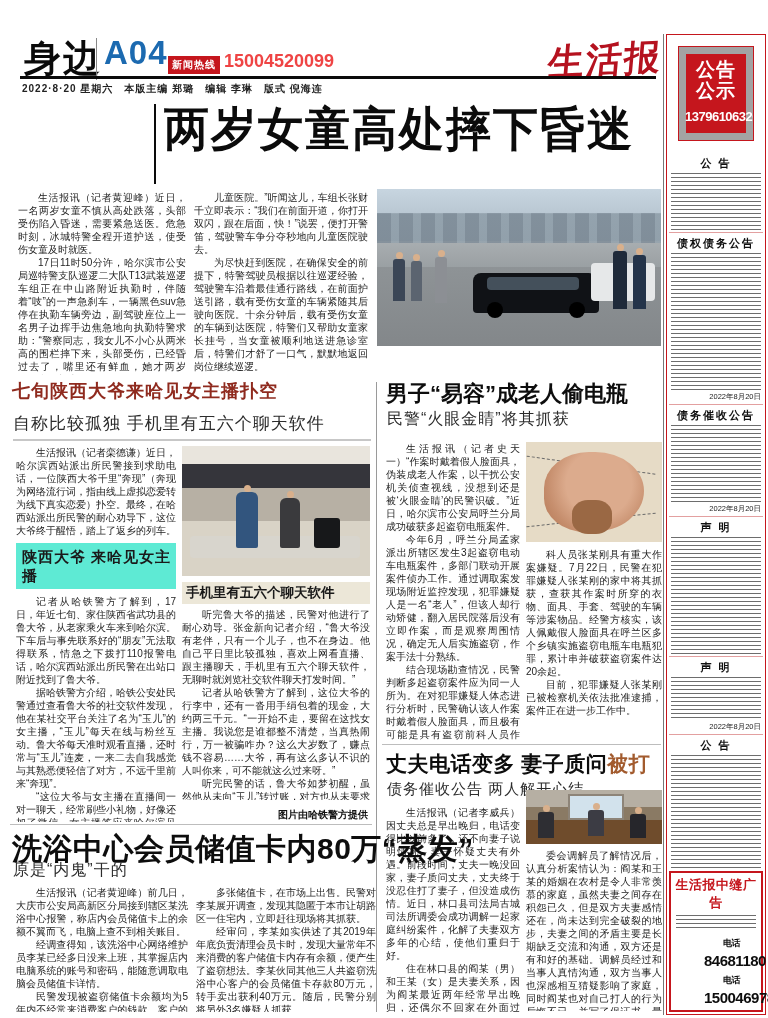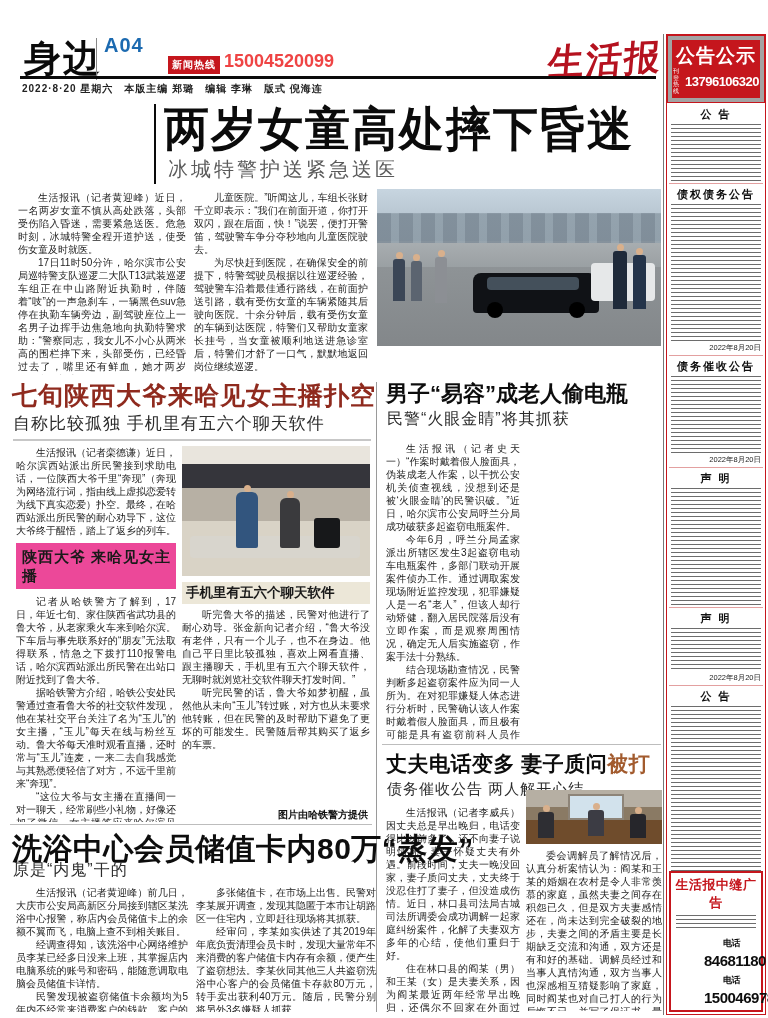--- a/index.html
+++ b/index.html
@@ -2,48 +2,48 @@
 <html><head>
 <meta charset="utf-8">
 <style>
   html,body{margin:0;padding:0;background:#fff;}
   .page{position:relative;width:768px;height:1018px;background:#fff;overflow:hidden;
         font-family:"Liberation Sans","DejaVu Sans",sans-serif;color:#111;}
   .abs{position:absolute;}
   
   .mh-section{left:24px;top:34px;font-size:37px;font-weight:900;letter-spacing:2px;color:#0a0a0a;}
   .mh-div{left:96px;top:38px;width:1px;height:42px;background:#888;}
-  .mh-pageno{left:104px;top:34px;font-size:20px;font-weight:900;color:#1c6ab0;letter-spacing:1px;}
+  .mh-pageno{left:104px;top:34px;font-size:33px;font-weight:900;color:#1c6ab0;letter-spacing:1px;}
   .mh-hotbox{left:168px;top:56px;background:#c5161d;color:#fff;font-size:10px;font-weight:700;
              padding:2px 4px;letter-spacing:1px;}
   .mh-hotnum{left:224px;top:51px;font-size:18px;font-weight:900;color:#ef4444;}
   .mh-logo{left:548px;top:36px;font-size:36px;font-weight:900;color:#b5121f;
            font-family:"DejaVu Serif","Liberation Serif",serif;
            transform:rotate(-3deg) skewX(-8deg);letter-spacing:2px;}
   .mh-rule{left:20px;top:76px;width:636px;height:3px;background:#0a0a0a;}
   .mh-date{left:22px;top:82px;font-size:10px;font-weight:700;color:#222;letter-spacing:1px;}
   
   .kicker{left:22px;top:108px;width:124px;height:74px;background:#0a0a0a;color:#ffd400;
           font-size:44px;font-weight:900;display:flex;align-items:center;justify-content:center;
           letter-spacing:1px;}
   .kick-rule{left:154px;top:104px;width:2px;height:80px;background:#0a0a0a;}
   .lead-h{left:164px;top:98px;width:500px;font-size:45px;font-weight:900;color:#0b0b0b;
           letter-spacing:2px;transform:scaleY(1.04);transform-origin:top left;white-space:nowrap;}
   .lead-sh{left:168px;top:156px;font-size:20px;color:#5a5a5a;letter-spacing:3px;}
   
   .col{position:absolute;overflow:hidden;}
   .bt{font-size:10px;line-height:13px;text-align:justify;color:#1d1d1d;}
   .bt p{margin:0;text-indent:2em;}
-  .crosshead{background:#ec4899;color:#1a1a1a;font-weight:900;font-size:15px;line-height:19px;
+  .crosshead{background:#5eead4;color:#1a1a1a;font-weight:900;font-size:15px;line-height:19px;
              padding:4px 6px;margin:6px 0;}
   .crossbar{background:#ece7d8;color:#1a1a1a;font-weight:900;font-size:13.5px;line-height:16px;
             padding:3px 4px;margin:6px 0 4px;}
   .credit{position:absolute;right:2px;bottom:0;font-size:10px;font-weight:700;color:#111;background:#fff;padding-left:6px;}
   
-  .s2-h{left:12px;top:379px;font-size:25px;font-weight:900;color:#8f2a1e;letter-spacing:1px;white-space:nowrap;}
+  .s2-h{left:12px;top:379px;font-size:18px;font-weight:900;color:#8f2a1e;letter-spacing:1px;white-space:nowrap;}
   .s2-sh{left:13px;top:412px;width:358px;font-size:17px;color:#2c2c2c;letter-spacing:1px;
          border-bottom:2px solid #c7c7c7;padding-bottom:4px;}
   .s3-h{left:386px;top:379px;font-size:22px;font-weight:900;color:#0d0d0d;white-space:nowrap;}
   .s3-sh{left:387px;top:409px;font-size:16px;color:#2c2c2c;letter-spacing:1px;}
   .s4-h{left:386px;top:750px;font-size:21px;font-weight:900;color:#0d0d0d;white-space:nowrap;letter-spacing:0.5px;}
   .s4-h .accent{color:#a25b2e;}
   .s4-sh{left:387px;top:780px;font-size:15px;color:#2c2c2c;letter-spacing:1px;}
   .s5-h{left:12px;top:829px;font-size:30px;font-weight:900;color:#0d0d0d;white-space:nowrap;letter-spacing:0.5px;}
   .s5-sh{left:13px;top:860px;font-size:16px;color:#2c2c2c;letter-spacing:1px;}
   
@@ -64,22 +64,22 @@
   .ph2{background:linear-gradient(180deg,#e9e5dd 0 14%,#35353b 14% 32%,#b7b0a4 32% 58%,#d9d3c6 58% 100%);}
   .bench{position:absolute;left:8px;bottom:18px;width:170px;height:22px;background:#d8d5cd;border-radius:4px;}
   .ph3{background:#e6dbc6;}
   .ph3-mask{position:absolute;left:18px;top:10px;width:100px;height:80px;border-radius:48% 52% 55% 45%;
        background:radial-gradient(circle at 55% 40%,#dcab8d 0 45%,#c68e6d 70%,#b07350 100%);}
   .ph3-dash{position:absolute;border-top:1px dashed #6a6a6a;width:140px;}
   .ph4{background:linear-gradient(180deg,#b6afa3 0 32%,#8a7a64 32% 56%,#6f4c2c 56% 100%);}
   .ph4-win{position:absolute;left:42px;top:4px;width:52px;height:22px;background:#d2e2ec;border:2px solid #8d8478;}
   
   .sb{left:666px;top:34px;width:100px;height:981px;border:1px solid #c5161d;background:#fff;box-sizing:border-box;}
-  .sb-top{background:#c5161d;color:#fff;text-align:center;padding:5px 1px 4px;border:4px solid #a3a3a3;
-          outline:1px solid #c5161d;margin:1px;}
+  .sb-top{background:#c5161d;color:#fff;text-align:center;padding:5px 1px 4px;border:7px solid #a3a3a3;
+          outline:1px solid #c5161d;margin:12px;}
   .sb-top-title{font-size:19px;font-weight:900;letter-spacing:1px;line-height:21px;}
   .sb-phone-row{display:flex;align-items:center;justify-content:center;gap:6px;margin-top:2px;}
   .sb-phone-label{font-size:6px;line-height:6.5px;width:14px;text-align:center;}
   .sb-phone-num{font-size:13px;font-weight:900;letter-spacing:-0.5px;}
   .sb-body{padding:1px 2px;height:788px;overflow:hidden;}
   .sb-sec + .sb-sec{border-top:1px solid #e3a0a0;}
   .sb-sec-title{text-align:center;font-weight:900;font-size:11px;letter-spacing:2px;margin:3px 0 2px;color:#111;}
   .bars{margin:1px 2px;background-image:repeating-linear-gradient(180deg,#3c3c3c 0,#3c3c3c 1px,transparent 1px,transparent 4px);opacity:.75;}
   .sb-date{text-align:right;font-size:7.5px;color:#222;margin:1px 2px 2px 0;}
   .sb-ad{position:absolute;left:2px;right:2px;bottom:2px;border:2px solid #c5161d;text-align:center;
@@ -97,21 +97,20 @@
   <div class="abs mh-div"></div>
   <div class="abs mh-pageno">A04</div>
   <div class="abs mh-hotbox">新闻热线</div>
   <div class="abs mh-hotnum">15004520099</div>
   <div class="abs mh-logo">生活报</div>
   <div class="abs mh-rule"></div>
   <div class="abs mh-date">2022·8·20 星期六　本版主编 郑璐　编辑 李琳　版式 倪海连</div>
 
   <div class="abs kick-rule"></div>
   <div class="abs lead-h">两岁女童高处摔下昏迷</div>
-  <div class="abs lead-sh">冰城特警护送紧急送医</div>
 
   <div class="col bt" style="left:18px;top:191px;width:168px;height:184px;">
     <p>生活报讯（记者黄迎峰）近日，一名两岁女童不慎从高处跌落，头部受伤陷入昏迷，需要紧急送医。危急时刻，冰城特警全程开道护送，使受伤女童及时就医。</p>
     <p>17日11时50分许，哈尔滨市公安局巡特警支队巡逻二大队T13武装巡逻车组正在中山路附近执勤时，伴随着“吱”的一声急刹车，一辆黑色suv急停在执勤车辆旁边，副驾驶座位上一名男子边挥手边焦急地向执勤特警求助：“警察同志，我女儿不小心从两米高的围栏摔下来，头部受伤，已经昏过去了，嘴里还有鲜血，她才两岁啊，我们想去</p>
   </div>
   <div class="col bt" style="left:194px;top:191px;width:174px;height:184px;">
     <p>儿童医院。”听闻这儿，车组长张财千立即表示：“我们在前面开道，你打开双闪，跟在后面，快！”说罢，便打开警笛，驾驶警车争分夺秒地向儿童医院驶去。</p>
     <p>为尽快赶到医院，在确保安全的前提下，特警驾驶员根据以往巡逻经验，驾驶警车沿着最佳通行路线，在前面护送引路，载有受伤女童的车辆紧随其后驶向医院。十余分钟后，载有受伤女童的车辆到达医院，特警们又帮助女童家长挂号，当女童被顺利地送进急诊室后，特警们才舒了一口气，默默地返回岗位继续巡逻。</p>
   </div>
 
@@ -161,33 +160,46 @@
           <div class="head"></div>
         </div>
       <div class="fig" style="left:98px;top:52px;width:20px;height:50px;background:#3a3a3d;border-radius:6px 6px 2px 2px;">
           <div class="head"></div>
         </div>
       <div class="fig" style="left:132px;top:72px;width:26px;height:30px;background:#17181a;border-radius:3px;"></div>
     </div>
     <div class="crossbar">手机里有五六个聊天软件</div>
     <div class="bt" style="height:192px;overflow:hidden;">
       <p>听完鲁大爷的描述，民警对他进行了耐心劝导。张金新向记者介绍，“鲁大爷没有老伴，只有一个儿子，也不在身边。他自己平日里比较孤独，喜欢上网看直播、跟主播聊天，手机里有五六个聊天软件，无聊时就浏览社交软件聊天打发时间。”</p>
+      <p>记者从哈铁警方了解到，这位大爷的行李中，还有一沓用手绢包着的现金，大约两三千元。“一开始不走，要留在这找女主播。我说您是谁都整不清楚，当真热闹行，万一被骗咋办？这么大岁数了，赚点钱不容易……大爷，再有这么多认不识的人叫你来，可不能就这么过来呀。”</p>
       <p>听完民警的话，鲁大爷如梦初醒，虽然他从未向“玉儿”转过账，对方也从未要求他转账，但在民警的及时帮助下避免了更坏的可能发生。民警随后帮其购买了返乡的车票。</p>
     </div>
     <div class="credit">图片由哈铁警方提供</div>
   </div>
 
   <div class="abs s3-h">男子“易容”成老人偷电瓶</div>
   <div class="abs s3-sh">民警“火眼金睛”将其抓获</div>
   <div class="col bt" style="left:386px;top:442px;width:134px;height:300px;">
     <p>生活报讯（记者史天一）“作案时戴着假人脸面具，伪装成老人作案，以干扰公安机关侦查视线，没想到还是被‘火眼金睛’的民警识破。”近日，哈尔滨市公安局呼兰分局成功破获多起盗窃电瓶案件。</p>
     <p>今年6月，呼兰分局孟家派出所辖区发生3起盗窃电动车电瓶案件，多部门联动开展案件侦办工作。通过调取案发现场附近监控发现，犯罪嫌疑人是一名“老人”，但该人却行动矫健，翻入居民院落后没有立即作案，而是观察周围情况，确定无人后实施盗窃，作案手法十分熟练。</p>
     <p>结合现场勘查情况，民警判断多起盗窃案件应为同一人所为。在对犯罪嫌疑人体态进行分析时，民警确认该人作案时戴着假人脸面具，而且极有可能是具有盗窃前科人员作案。</p>
 
   </div>
+  <div class="col" style="left:526px;top:442px;width:136px;height:300px;">
+    <div class="photo ph3" style="position:relative;width:136px;height:100px;">
+      <div class="ph3-dash" style="left:-10px;top:22px;transform:rotate(8deg);"></div>
+      <div class="ph3-dash" style="left:-10px;top:78px;transform:rotate(-6deg);"></div>
+      <div class="ph3-mask"></div>
+      <div class="fig" style="left:46px;top:58px;width:40px;height:34px;background:#9a6844;border-radius:40%;"></div>
+    </div>
+    <div class="bt" style="margin-top:6px;height:192px;overflow:hidden;">
+      <p>科人员张某刚具有重大作案嫌疑。7月22日，民警在犯罪嫌疑人张某刚的家中将其抓获，查获其作案时所穿的衣物、面具、手套、驾驶的车辆等涉案物品。经警方核实，该人佩戴假人脸面具在呼兰区多个乡镇实施盗窃电瓶车电瓶犯罪，累计串并破获盗窃案件达20余起。</p>
+      <p>目前，犯罪嫌疑人张某刚已被检察机关依法批准逮捕，案件正在进一步工作中。</p>
+    </div>
+  </div>
 
   <div class="abs s4-h">
     <span>丈夫电话变多 妻子质问</span><span class="accent">被打</span>
   </div>
   <div class="abs s4-sh">债务催收公告 两人解开心结</div>
   <div class="col bt" style="left:386px;top:806px;width:134px;height:206px;">
     <p>生活报讯（记者李威兵）因丈夫总是早出晚归，电话变得比以前多了，还不向妻子说明情况，妻子怀疑丈夫有外遇。前段时间，丈夫一晚没回家，妻子质问丈夫，丈夫终于没忍住打了妻子，但没造成伤情。近日，林口县司法局古城司法所调委会成功调解一起家庭纠纷案件，化解了夫妻双方多年的心结，使他们重归于好。</p>
     <p>住在林口县的阎某（男）和王某（女）是夫妻关系，因为阎某最近两年经常早出晚归，还偶尔不回家在外面过夜。王某想要查看阎某电话，阎某也不同意。王某总是怀疑丈夫在外面有其他女人。前段时间，阎某一晚没回家，王某生气地质问丈夫，这次阎某没忍住，打了王某。被打后，王某报了警。</p>
 
   </div>

